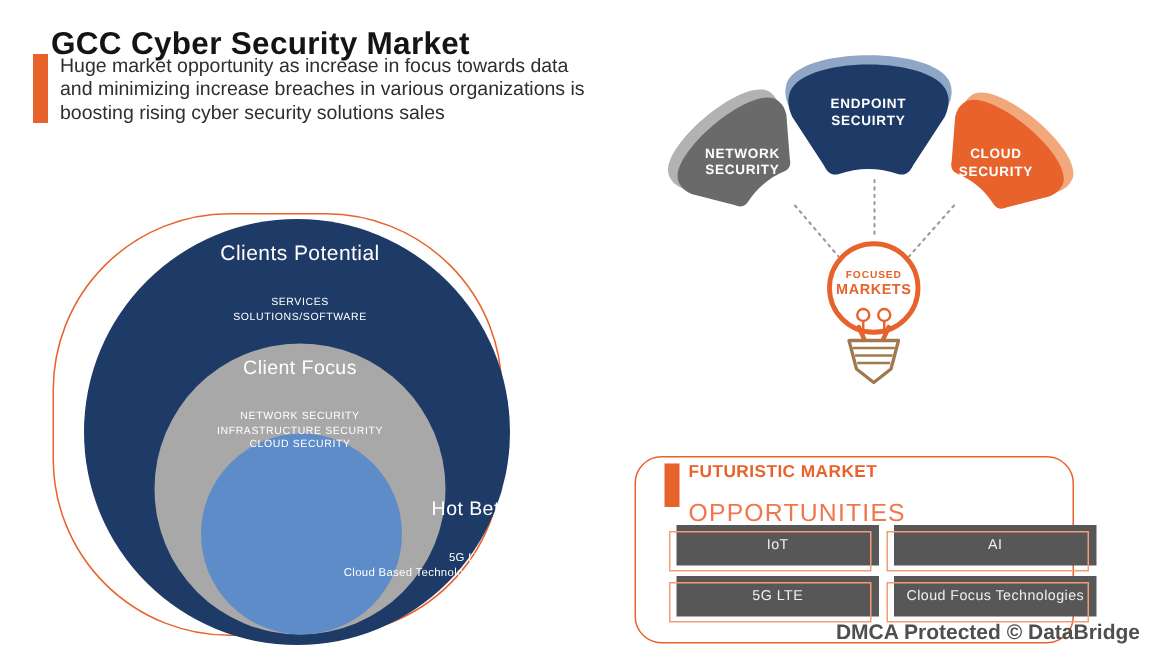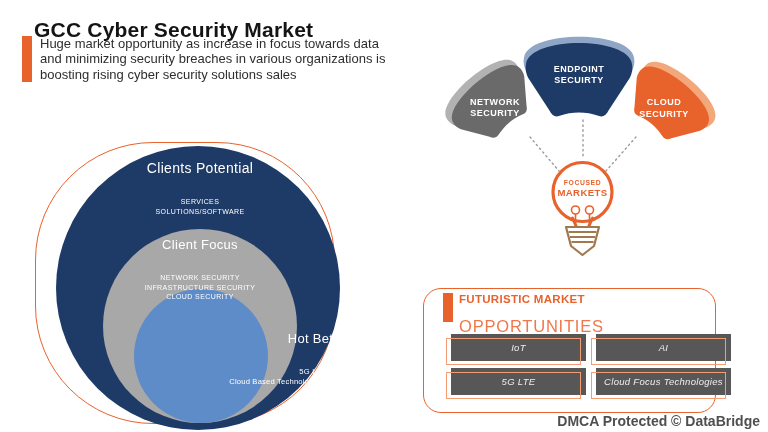--- a/index.html
+++ b/index.html
@@ -33,55 +33,55 @@
   .venn-lines{margin-top:21px;font-size:7px;line-height:9.6px;letter-spacing:.4px;}
   .venn-lines.lc{font-size:7.6px;line-height:10px;letter-spacing:.2px;}
   
   .cluster{position:absolute;left:425px;top:18px;width:310px;height:250px;}
   .cluster text{font-family:"Liberation Sans",sans-serif;}
   .seg-label{font-size:9px;font-weight:bold;fill:#fff;letter-spacing:.5px;text-anchor:middle;}
   .bulb-label1{font-size:6.8px;font-weight:bold;letter-spacing:.6px;text-anchor:middle;fill:var(--accent-orange);}
   .bulb-label2{font-size:9.6px;font-weight:bold;letter-spacing:.4px;text-anchor:middle;fill:var(--accent-orange);}
   
   .panel{
-    position:absolute;left:423px;top:288px;width:293px;height:125px;box-sizing:border-box;
+    position:absolute;left:423px;top:304px;width:293px;height:125px;box-sizing:border-box;
     border:1.6px solid var(--accent-orange);border-radius:18px;
   }
   .panel-head{position:absolute;left:19px;top:4px;display:flex;}
   .panel-bar{width:10px;height:29px;background:var(--accent-orange);margin-right:6px;flex:0 0 auto;}
   .panel-t1{font-size:11.5px;font-weight:bold;color:var(--accent-orange);letter-spacing:.3px;}
   .panel-t2{font-size:16.5px;color:var(--accent-orange-light);letter-spacing:.8px;margin-top:12px;}
   .opp-btn{
     position:absolute;width:135px;height:27px;background:var(--button-gray);
     display:flex;align-items:center;justify-content:center;
     color:#efefef;font-size:9.5px;letter-spacing:.3px;
   }
   .opp-echo{
     position:absolute;left:-5px;top:4px;width:135px;height:27px;box-sizing:border-box;
     border:1.4px solid var(--salmon-outline);
   }
-  .opp-label{position:relative;z-index:2;font-style:italic;}
+  .opp-label{position:relative;z-index:2;}
   .b1{left:27px;top:45px;} .b2{left:172px;top:45px;}
   .b3{left:27px;top:79px;} .b4{left:172px;top:79px;}
   
   .dmca{
     position:absolute;right:8px;top:413px;font-size:14px;font-weight:bold;color:#4f4f4f;
   }
 </style>
 </head>
 <body>
 
 <div class="stage">
 
   <h1 class="page-title">GCC Cyber Security Market</h1>
   <div class="desc-wrap">
     <div class="accent-bar"></div>
     <p class="desc">
       <span>Huge market opportunity as increase in focus towards data</span><br>
-      <span>and minimizing security breaches in various organizations is</span><br>
+      <span>and minimizing increase breaches in various organizations is</span><br>
       <span>boosting rising cyber security solutions sales</span>
     </p>
   </div>
 
   <div class="stadium"></div>
   <div class="circle c-outer"></div>
   <div class="circle c-middle"></div>
   <div class="circle c-inner"></div>
 
   <div class="venn-text vt-middle">

